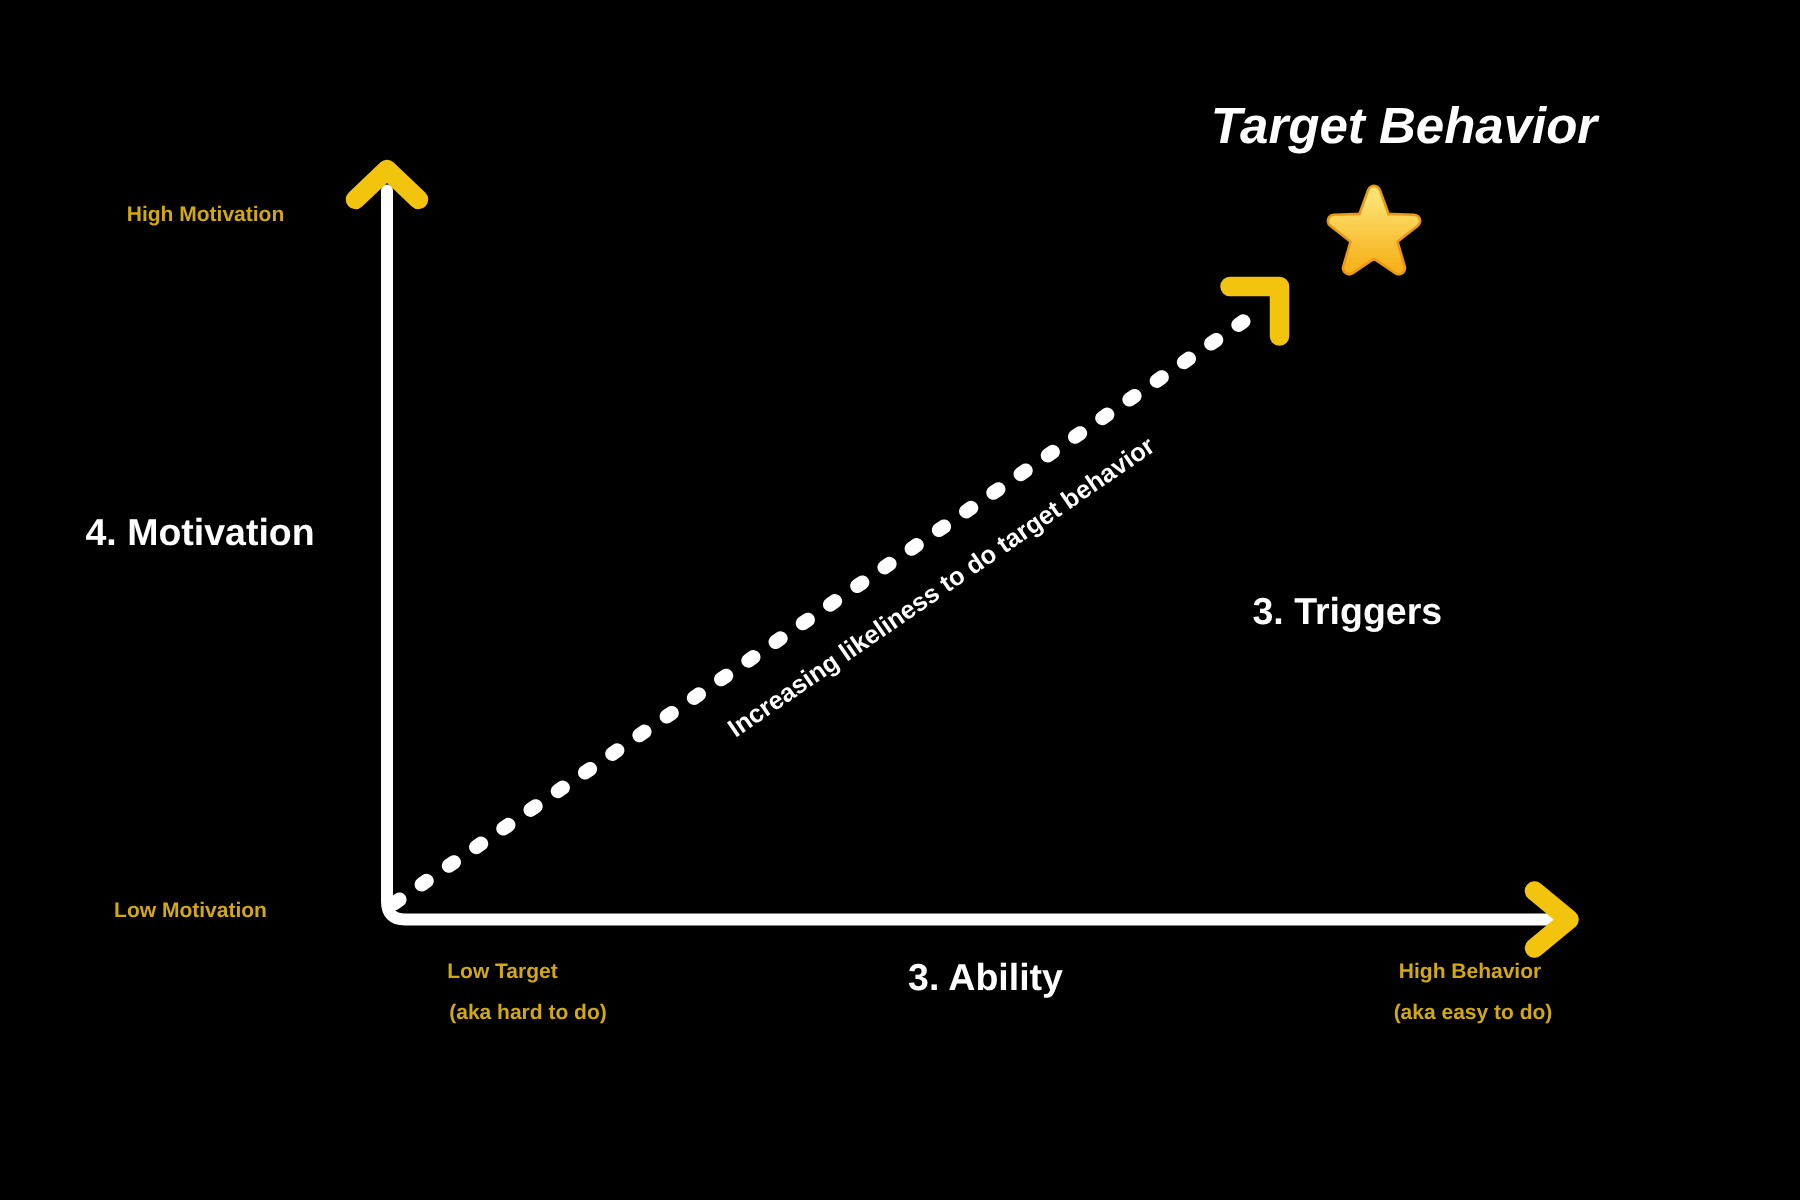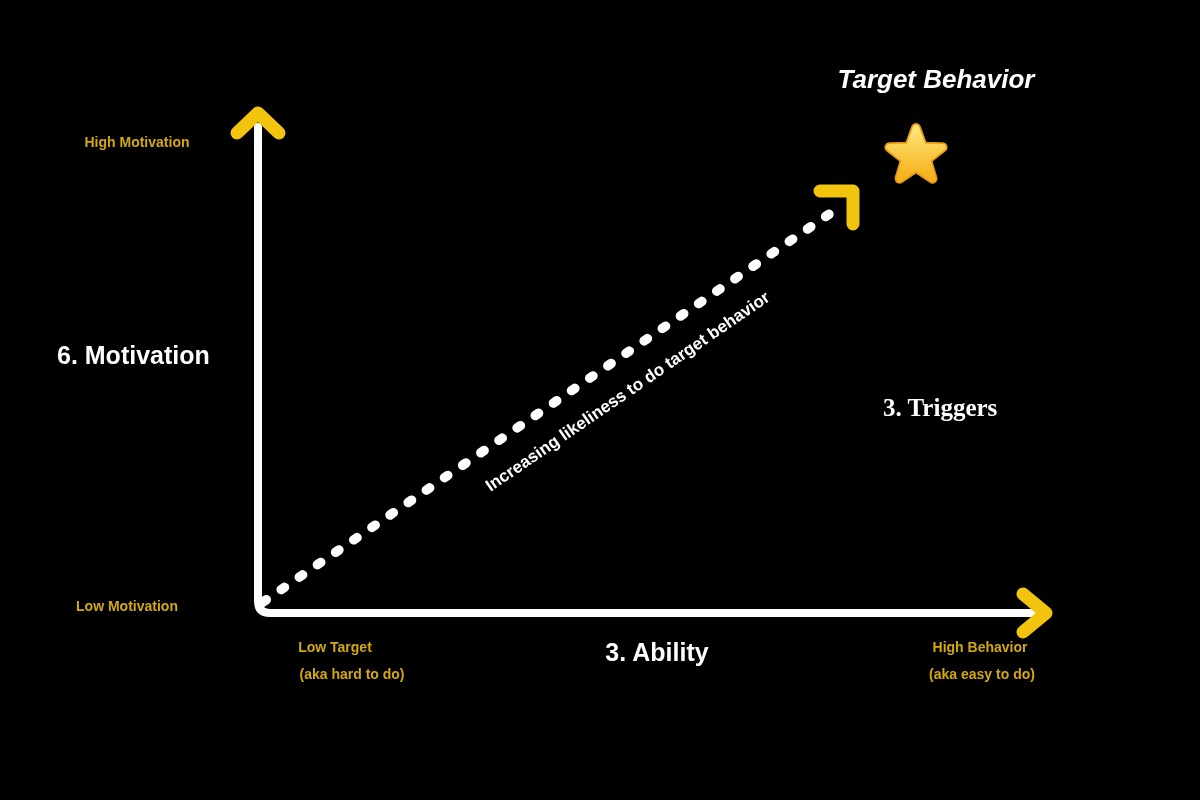--- a/index.html
+++ b/index.html
@@ -72,21 +72,21 @@
   .white-section {
     color: var(--color-text_white, #fff);
     font-weight: 700;
     font-size: 25px;
   }
   .centered { transform: translateX(-50%); }
   .title-italic {
     color: var(--color-text_white, #fff);
     font-style: italic;
     font-weight: 600;
-    font-size: 26px;
+    font-size: 34px;
   }
   .diagonal-lbl {
     color: var(--color-text_white, #fff);
     font-weight: 700;
     font-size: 17px;
     transform: translate(-50%, -50%) rotate(-34.4deg);
     transform-origin: center center;
   }
 </style>
 </head>
@@ -115,31 +115,31 @@
     <g>
       <path class="star-outline" d="M916,128 L922.8,146.7 L942.6,147.3 L926.9,159.6 L932.5,178.7 L916,167.5 L899.5,178.7 L905.1,159.6 L889.4,147.3 L909.2,146.7 Z"></path>
       <path class="star-fill" d="M916,128 L922.8,146.7 L942.6,147.3 L926.9,159.6 L932.5,178.7 L916,167.5 L899.5,178.7 L905.1,159.6 L889.4,147.3 L909.2,146.7 Z"></path>
     </g>
   </svg>
 
   <div class="lbl yellow-lbl centered" style="left:137px; top:134px;">High Motivation</div>
 
   <div class="lbl yellow-lbl centered" style="left:127px; top:598px;">Low Motivation</div>
 
-  <div class="lbl white-section" style="left:57px; top:340px;">6. Motivation</div>
+  <div class="lbl white-section" style="left:57px; top:340px;">4. Motivation</div>
 
   <div class="lbl yellow-lbl centered" style="left:335px; top:639px;">Low Target</div>
 
   <div class="lbl yellow-lbl centered" style="left:352px; top:666px;">(aka hard to do)</div>
 
   <div class="lbl white-section centered" style="left:657px; top:637px;">3. Ability</div>
 
   <div class="lbl yellow-lbl centered" style="left:980px; top:639px;">High Behavior</div>
 
   <div class="lbl yellow-lbl centered" style="left:982px; top:666px;">(aka easy to do)</div>
 
-  <div class="lbl white-section" style="left:883px; top:393px;font-family:Liberation Serif, serif;">3. Triggers</div>
+  <div class="lbl white-section" style="left:835px; top:393px;">3. Triggers</div>
 
   <div class="lbl title-italic centered" style="left:936px; top:64px;">Target Behavior</div>
 
   <div class="lbl diagonal-lbl" style="left:628px; top:392px;">Increasing likeliness to do target behavior</div>
 
 </div>
 
 </body></html>

